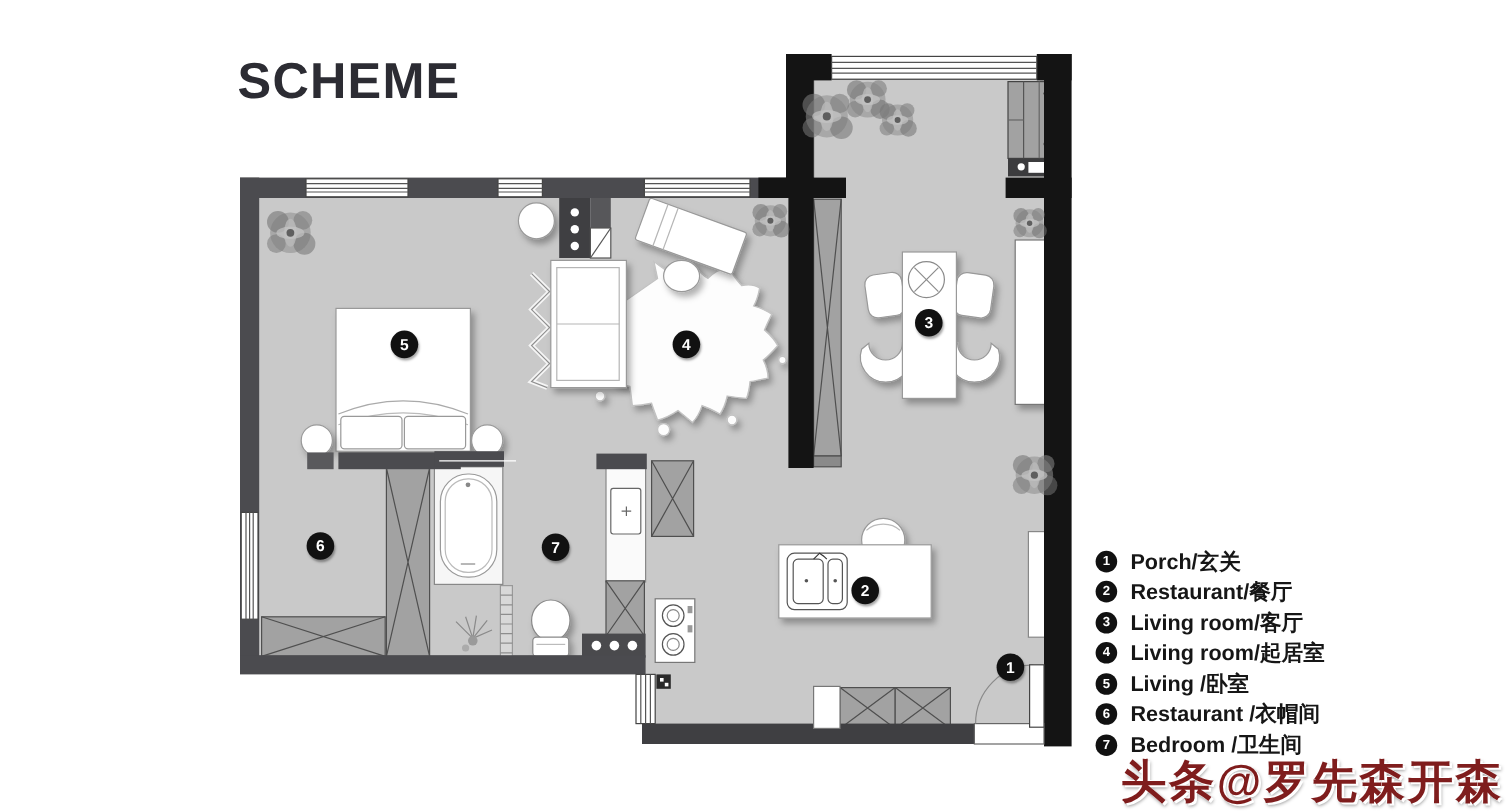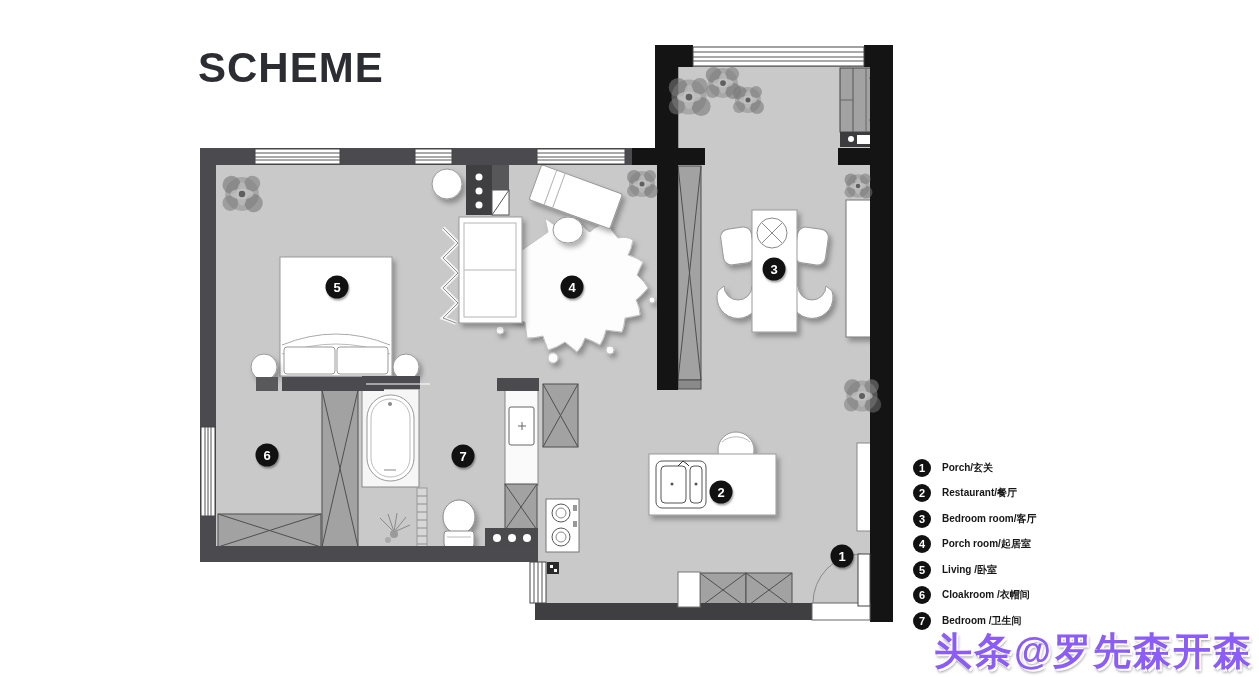--- a/index.html
+++ b/index.html
@@ -10,24 +10,24 @@
   .plan-svg{position:absolute;left:0;top:0;}
   .marker{position:absolute;width:23px;height:23px;border-radius:50%;background:#111;
           color:#fff;display:flex;align-items:center;justify-content:center;
           font-size:13px;font-weight:bold;transform:translate(-50%,-50%);
           box-shadow:1px 2px 2px rgba(0,0,0,.35);}
   .legend{position:absolute;left:913px;top:457px;}
   .legend-row{display:flex;align-items:center;height:21px;margin-bottom:4.5px;}
   .legend-num{width:18px;height:18px;border-radius:50%;background:#111;color:#fff;
               display:flex;align-items:center;justify-content:center;
               font-size:11px;font-weight:bold;flex:0 0 18px;}
-  .legend-label{margin-left:11px;font-size:10px;font-weight:bold;color:#161616;
+  .legend-label{margin-left:11px;font-size:18px;font-weight:bold;color:#161616;
                 white-space:nowrap;}
   .watermark{position:absolute;right:6px;top:626px;font-size:38px;font-weight:bold;
-             color:#8b5cf6;letter-spacing:2px;
+             color:#7f1d1d;letter-spacing:2px;
              text-shadow:2px 2px 0 #ffffff,-1px -1px 0 #ffffff,2px 3px 3px rgba(0,0,0,.4);text-align:center;}
 </style>
 </head>
 <body>
 
 <div class="canvas">
 
   <svg class="plan-svg" width="1259" height="677" viewBox="0 0 1259 677">
     <defs>
       <filter id="sh" x="-30%" y="-30%" width="160%" height="160%">
@@ -307,33 +307,33 @@
     <div class="legend-row">
       <span class="legend-num">1</span>
       <span class="legend-label">Porch/玄关</span>
     </div>
     <div class="legend-row">
       <span class="legend-num">2</span>
       <span class="legend-label">Restaurant/餐厅</span>
     </div>
     <div class="legend-row">
       <span class="legend-num">3</span>
-      <span class="legend-label">Bedroom room/客厅</span>
+      <span class="legend-label">Living room/客厅</span>
     </div>
     <div class="legend-row">
       <span class="legend-num">4</span>
-      <span class="legend-label">Porch room/起居室</span>
+      <span class="legend-label">Living room/起居室</span>
     </div>
     <div class="legend-row">
       <span class="legend-num">5</span>
       <span class="legend-label">Living  /卧室</span>
     </div>
     <div class="legend-row">
       <span class="legend-num">6</span>
-      <span class="legend-label">Cloakroom  /衣帽间</span>
+      <span class="legend-label">Restaurant  /衣帽间</span>
     </div>
     <div class="legend-row">
       <span class="legend-num">7</span>
       <span class="legend-label">Bedroom /卫生间</span>
     </div>
   </div>
 
   <div class="watermark">头条@罗先森开森</div>
 </div>
 

